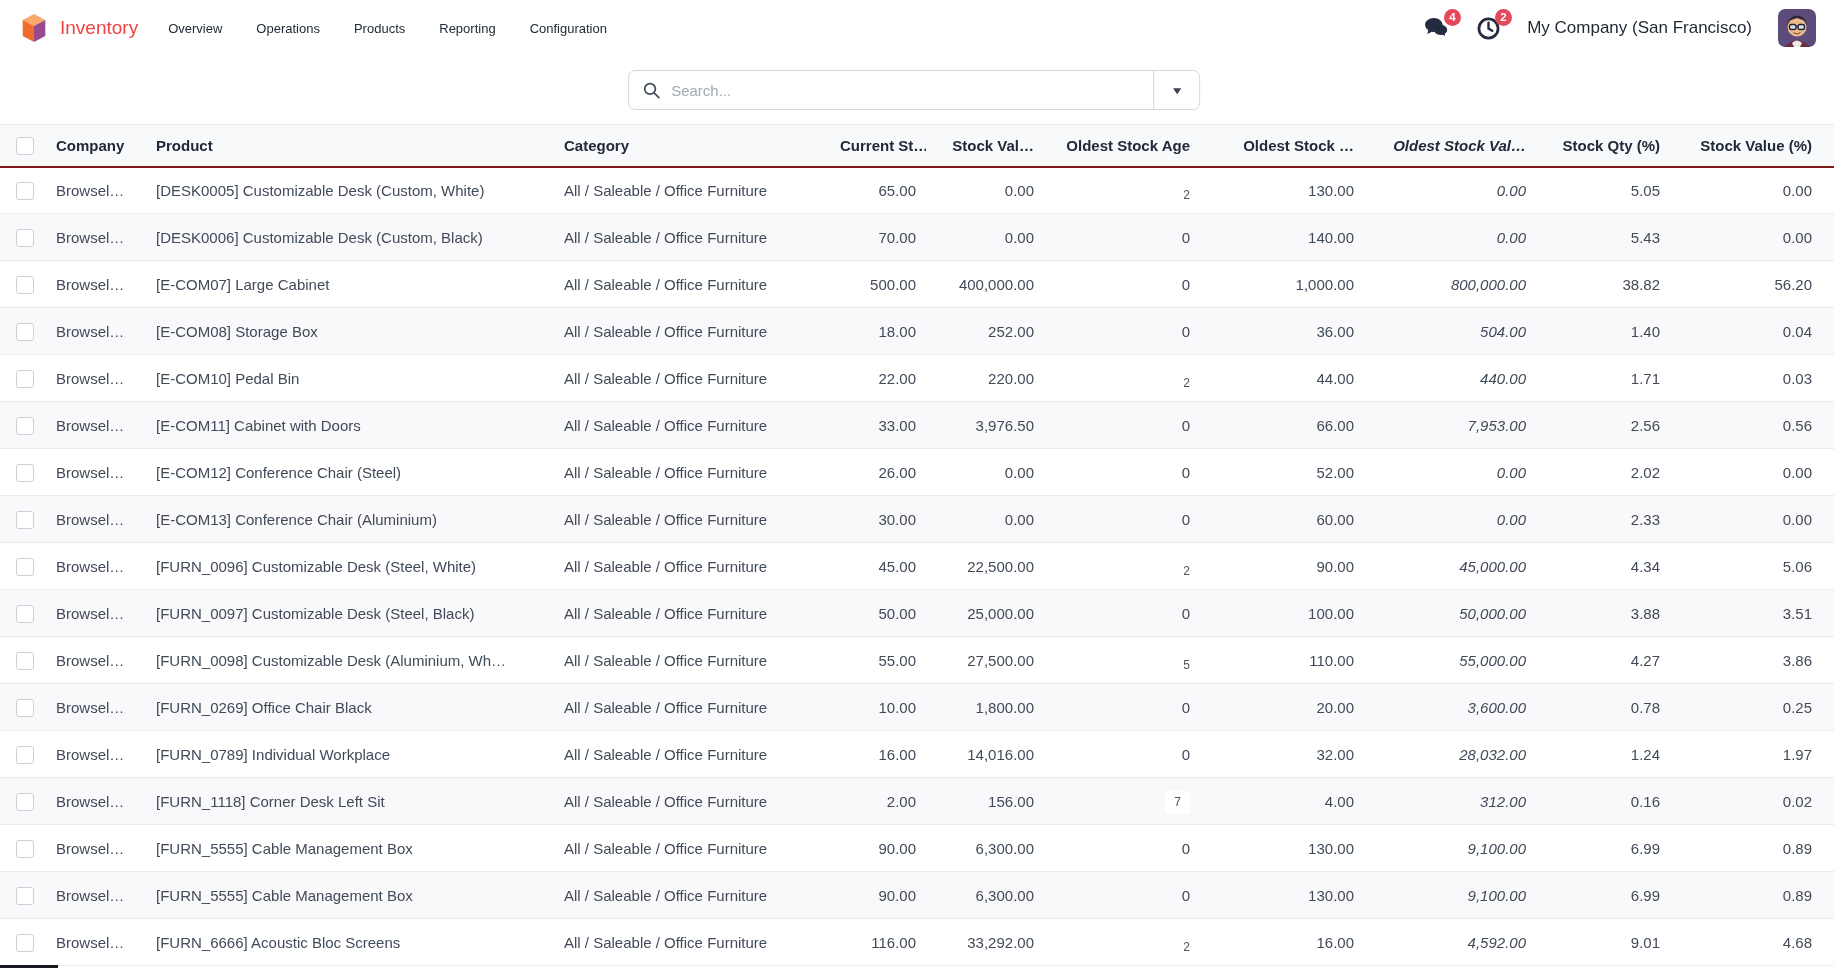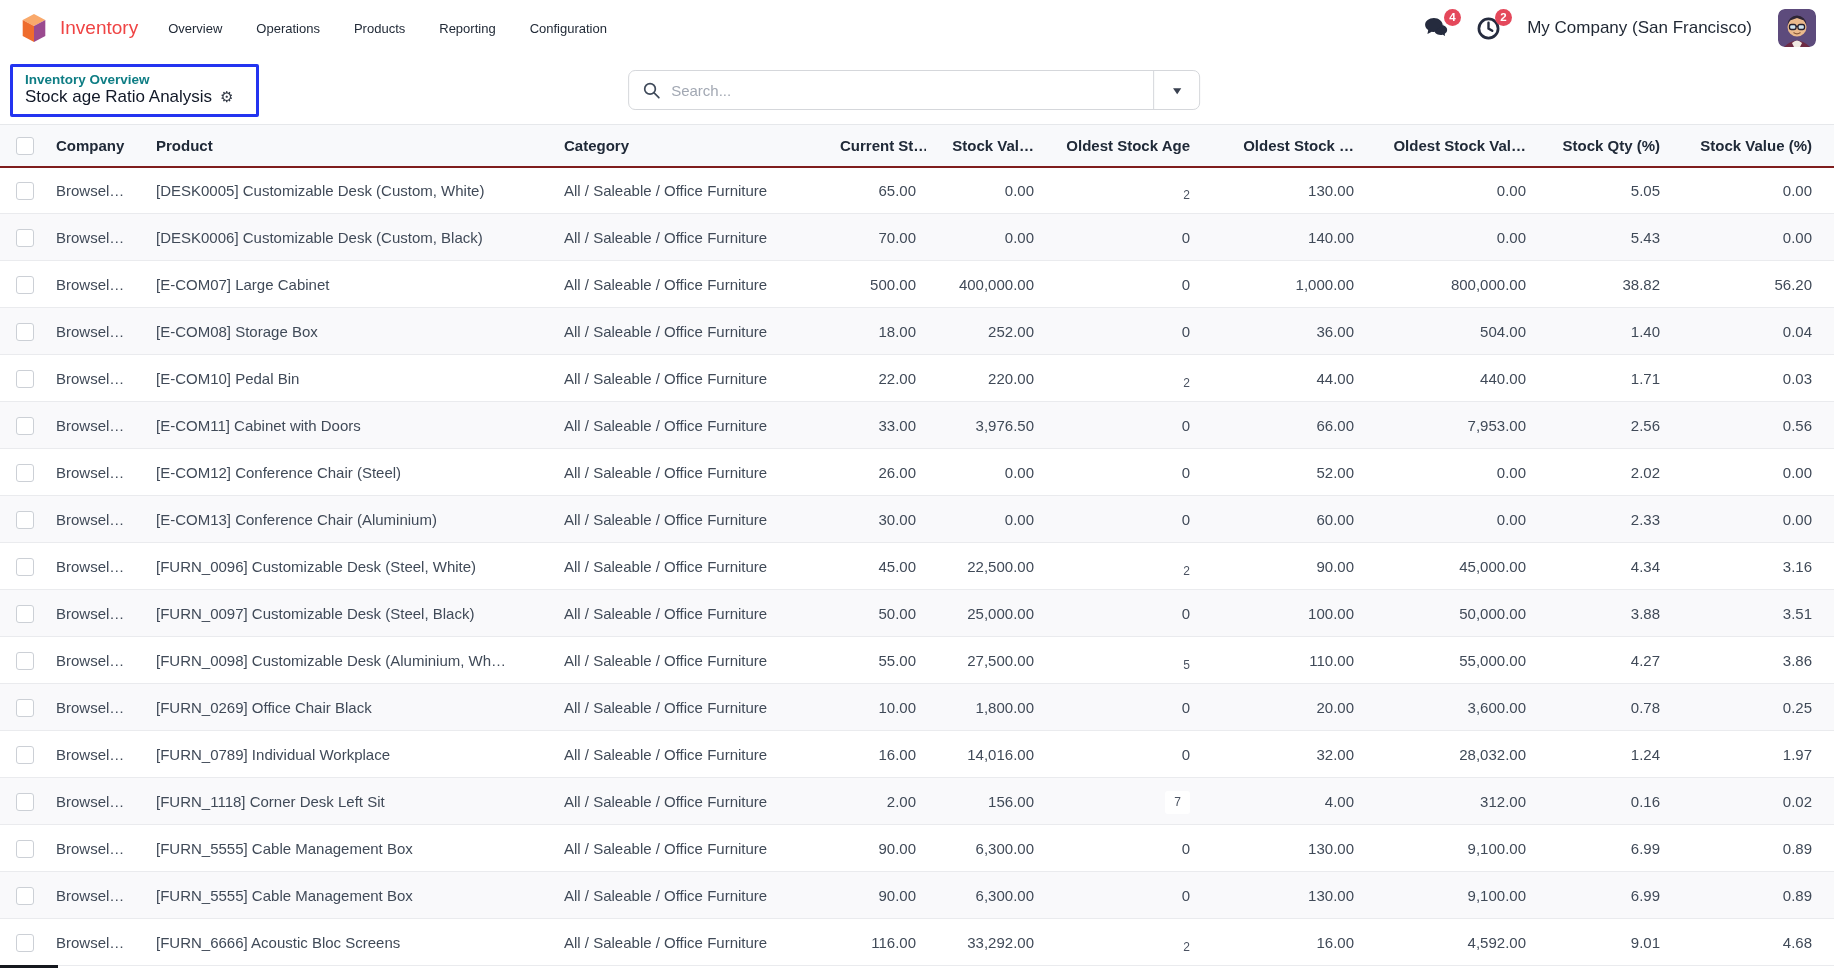--- a/index.html
+++ b/index.html
@@ -57,21 +57,21 @@
   thead th { background:#f8f9fb; font-weight:700; color:#202a38; font-size:15px; height:42px;
     border-top:1px solid #e6e8eb; border-bottom:2px solid #7f1d1d; padding:0 10px;
     white-space:nowrap; overflow:hidden; text-align:left; cursor:pointer; }
   tbody td { height:47px; font-size:15px; color:#404a58; padding:0 10px;
     white-space:nowrap; overflow:hidden; }
   tbody tr { border-bottom:1px solid #eaebee; cursor:pointer;border-radius:23px; }
   tbody tr:nth-child(even) { background:#f9f9fb; }
   .cb-col { width:46px; padding-left:16px !important; }
   .c0 { width:100px; } .c1 { width:408px; } .c2 { width:276px; }
   .c3 { width:96px; } .c4 { width:118px; } .c5 { width:156px; }
-  .c6 { width:164px; } .c7 { width:172px; } .c8 { width:134px; } .c9 { width:164px; }
+  .c6 { width:164px; } .c7 { width:172px;font-style:italic; } .c8 { width:134px; } .c9 { width:164px; }
   th.c3,td.c3, th.c4,td.c4, th.c5,td.c5, th.c6,td.c6, th.c7,td.c7, th.c8,td.c8,
   th.c9,td.c9 { text-align:right; }
   th.c9, td.c9 { padding-right:22px; }
   .cb { display:inline-block; width:18px; height:18px; border:1.5px solid #ccd0d6;
     border-radius:3px; background:#fff; vertical-align:middle; cursor:pointer; }
   .age-small { font-size:12px; color:#4a5261; position:relative; top:3px; display:inline-block; }
   .age-box { background:#fff; padding:4px 9px 5px; border-radius:3px; top:1px; }
 
   .bottom-artifact { position:fixed; left:0; bottom:0; width:58px; height:3px; background:#15181e; }
 </style>
@@ -121,27 +121,20 @@
         <line x1="18" y1="17.5" x2="20" y2="17.5" stroke="#26202e" stroke-width="1.3"></line>
         <path d="M15.5 23.5q3.5 2.6 7 0" stroke="#8a5a3a" stroke-width="1.2" fill="none"></path>
         <path d="M6 38q13-13 26 0z" fill="#6e2b44"></path>
         <path d="M14 34q5-5 10 0l-2 4h-6z" fill="#efe9e2"></path>
       </svg>
     </span>
   </div>
 </div>
 
 <div class="control-panel">
-  <div class="breadcrumb-box">
-    <div class="breadcrumb-parent">Inventory Overview</div>
-    <div class="breadcrumb-current">
-      <span>Stock age Ratio Analysis</span>
-      <span class="gear-icon">⚙</span>
-    </div>
-  </div>
 
   <div class="search-bar">
     <span class="search-icon">
       <svg viewBox="0 0 20 20" width="19" height="19">
         <circle cx="8.3" cy="8.3" r="5.6" fill="none" stroke="#3f4a5a" stroke-width="1.8"></circle>
         <line x1="12.6" y1="12.6" x2="17.6" y2="17.6" stroke="#3f4a5a" stroke-width="1.8" stroke-linecap="round"></line>
       </svg>
     </span>
     <span class="search-placeholder">Search...</span>
     <span class="search-caret-btn">
@@ -276,21 +269,21 @@
         <td class="cb-col"><span class="cb"></span></td>
         <td class="c0">Browsel…</td>
         <td class="c1">[FURN_0096] Customizable Desk (Steel, White)</td>
         <td class="c2">All / Saleable / Office Furniture</td>
         <td class="c3">45.00</td>
         <td class="c4">22,500.00</td>
         <td class="c5"><span class="age-small">2</span></td>
         <td class="c6">90.00</td>
         <td class="c7">45,000.00</td>
         <td class="c8">4.34</td>
-        <td class="c9">3.16</td>
+        <td class="c9">5.06</td>
       </tr>
       <tr>
         <td class="cb-col"><span class="cb"></span></td>
         <td class="c0">Browsel…</td>
         <td class="c1">[FURN_0097] Customizable Desk (Steel, Black)</td>
         <td class="c2">All / Saleable / Office Furniture</td>
         <td class="c3">50.00</td>
         <td class="c4">25,000.00</td>
         <td class="c5">0</td>
         <td class="c6">100.00</td>

